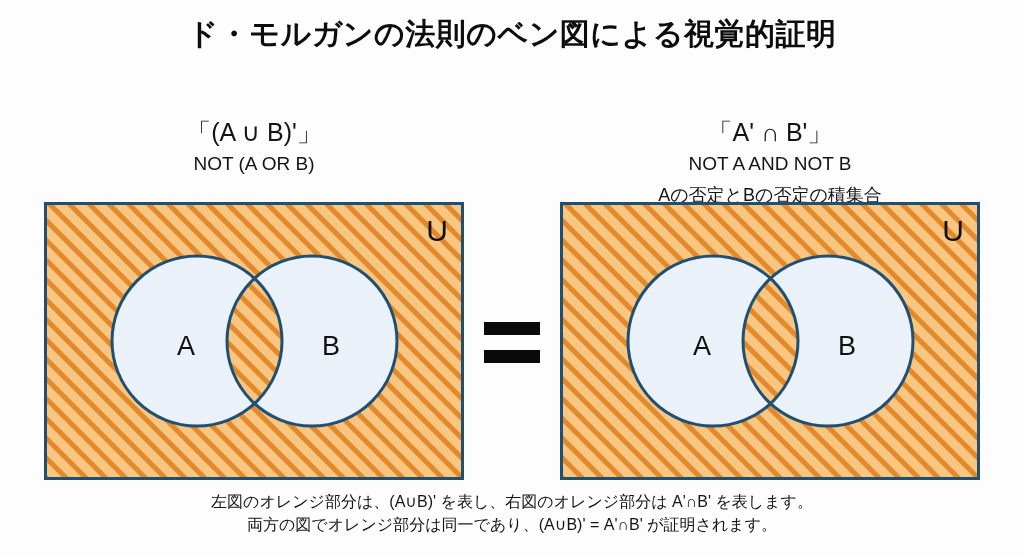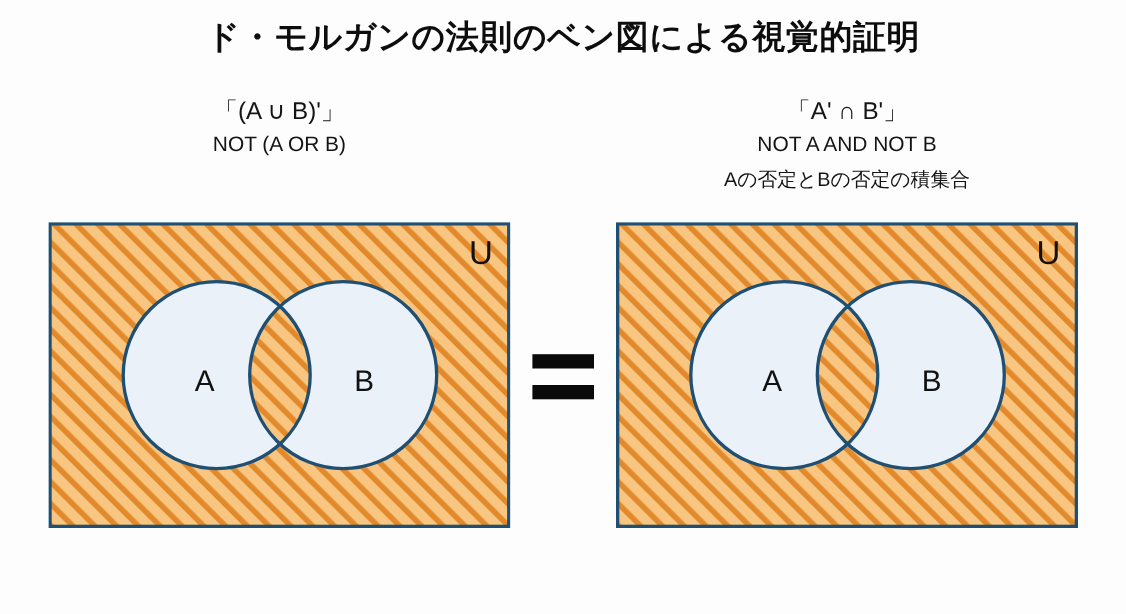--- a/index.html
+++ b/index.html
@@ -41,24 +41,25 @@
     position: absolute;
     top: 85px;
     width: 420px;
     text-align: center;
     color: #141414;
   }
   .col-head.left  { left: 44px; }
   .col-head.right { left: 560px; }
 
   .head-formula {
-    font-size: 22px;
+    font-size: 25px;
     line-height: 31px;
     font-weight: 400;
     white-space: nowrap;
+    margin-top: 32px;
   }
   .head-words {
     font-size: 19px;
     line-height: 32px;
     font-weight: 400;
     white-space: nowrap;
   }
   .head-jp {
     font-size: 18px;
     line-height: 26px;
@@ -236,14 +237,18 @@
       <circle cx="268" cy="139" r="85" fill="none" stroke="#1f4f72" stroke-width="3"></circle>
 
       <rect x="1.5" y="1.5" width="417" height="275" fill="none" stroke="#1f4f72" stroke-width="3"></rect>
     </svg>
 
     <div class="u-label">U</div>
     <div class="set-label a">A</div>
     <div class="set-label b">B</div>
   </div>
 
+  <div class="caption">
+    <div>左図のオレンジ部分は、(A∪B)' を表し、右図のオレンジ部分は A'∩B' を表します。</div>
+    <div>両方の図でオレンジ部分は同一であり、(A∪B)' = A'∩B' が証明されます。</div>
+  </div>
 
 </div>
 
 </body></html>

